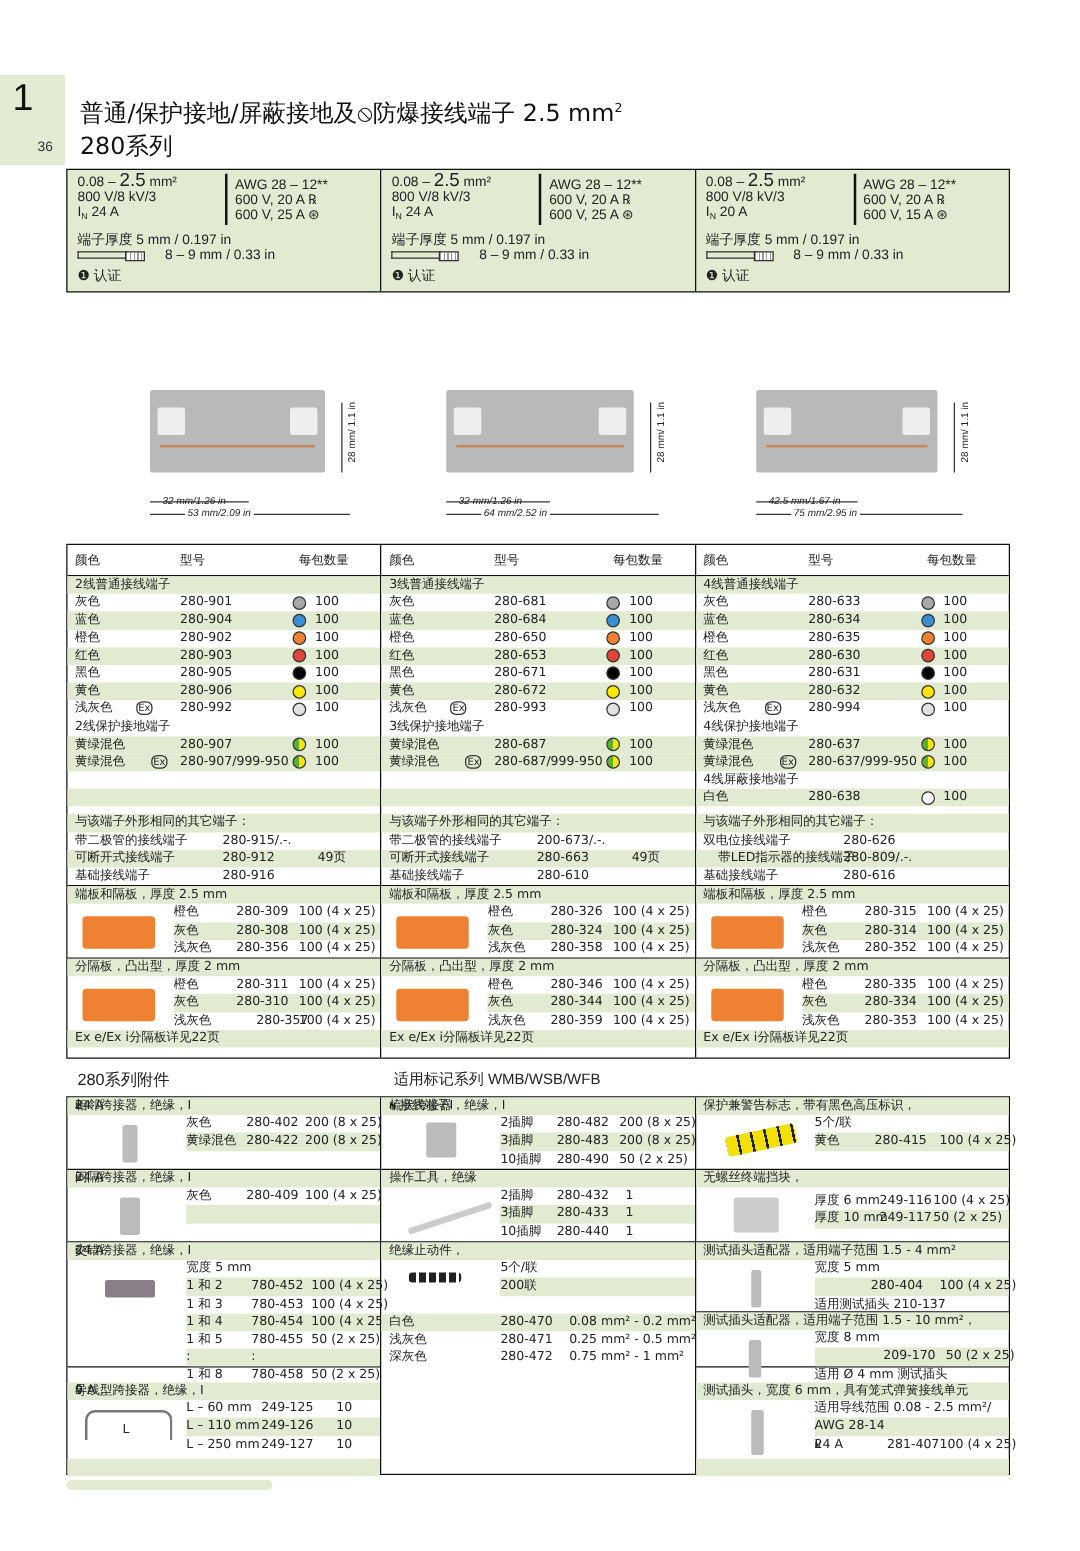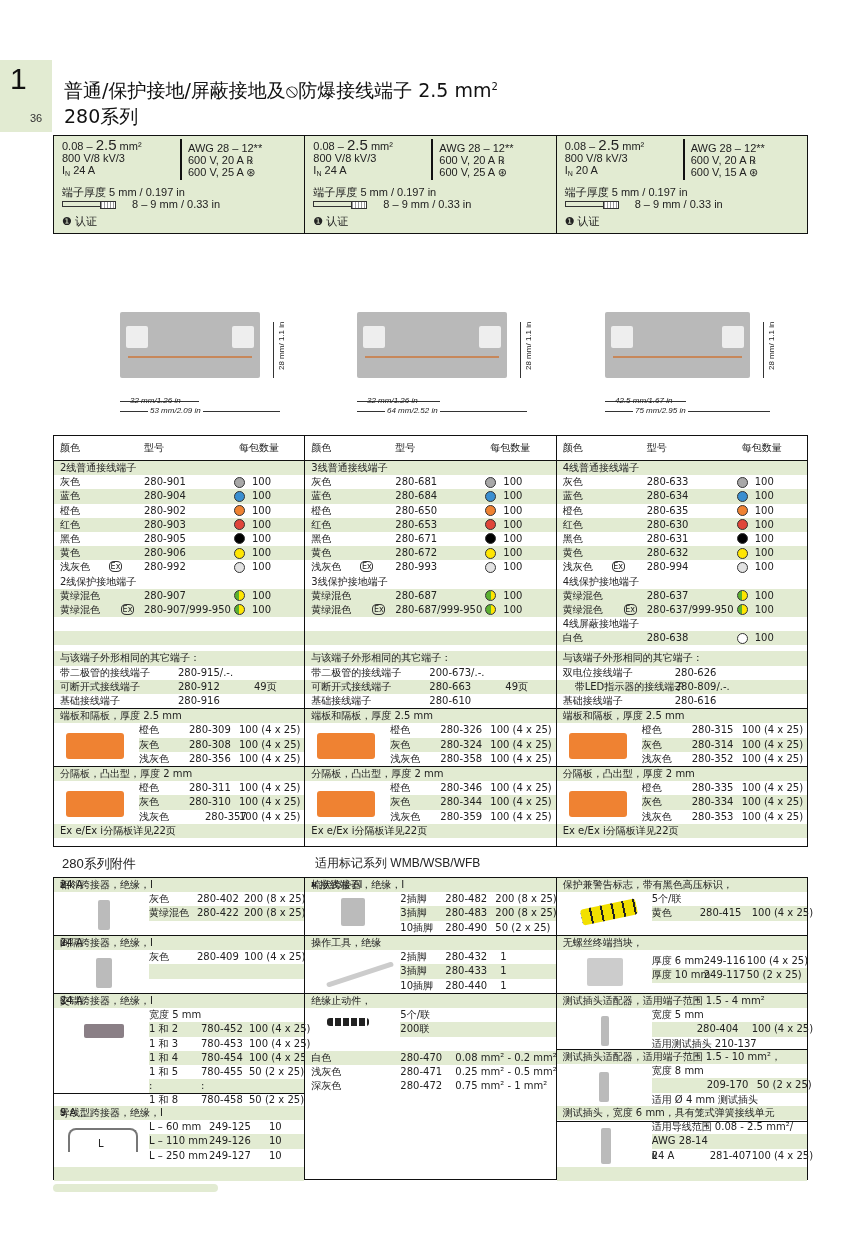--- a/index.html
+++ b/index.html
@@ -779,21 +779,21 @@
           <span style="left: 0px;">宽度 5 mm</span>
         </div>
         <div class="r g" style="margin-left: 95px; padding-left: 0px;">
           <span style="left: 45px;">280-404</span>
           <span style="left: 100px;">100 (4 x 25)</span>
         </div>
         <div class="r" style="margin-left: 95px; padding-left: 0px;">
           <span style="left: 0px;">适用测试插头 210-137</span>
         </div>
       </div>
-      <div class="blk" style="top: 172px; height: 72px;">
+      <div class="blk" style="top: 172px; height: 44px;">
         <div class="r g" style="">
           <span style="left: 6px;">
             <span style="">测试插头适配器，适用端子范围 1.5 - 10 mm²，</span>
           </span>
         </div>
         <div class="img" style="left: 42px; top: 22px; width: 10px; height: 30px;"></div>
         <div class="r" style="margin-left: 95px; padding-left: 0px;">
           <span style="left: 0px;">宽度 8 mm</span>
         </div>
         <div class="r g" style="margin-left: 95px; padding-left: 0px;">

